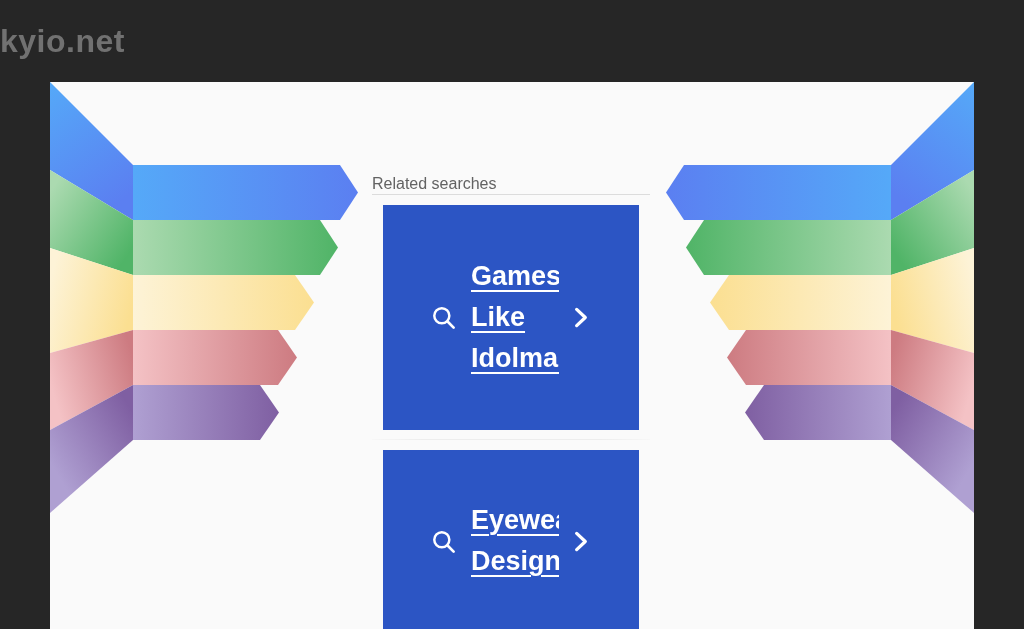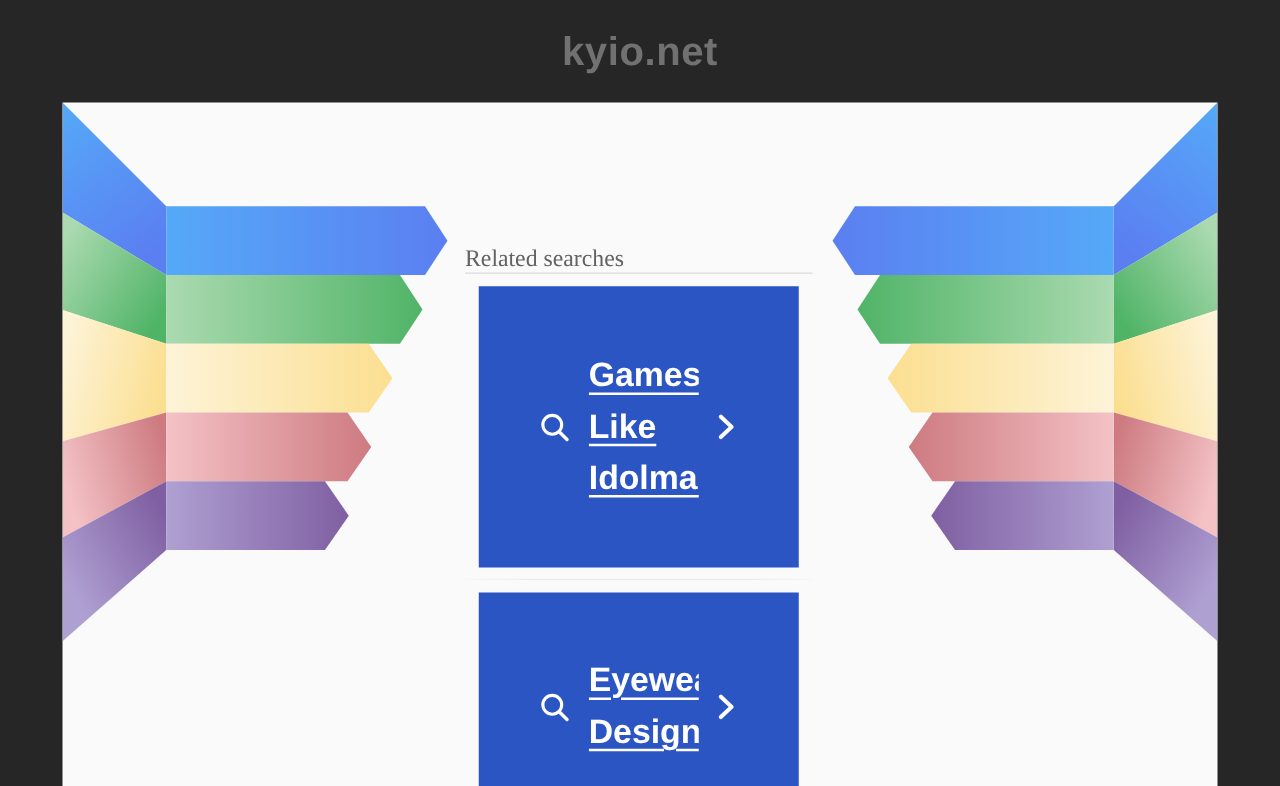--- a/index.html
+++ b/index.html
@@ -1,39 +1,39 @@
 <!DOCTYPE html>
 <html style="--frame-bg: #262626; --title-color: #717171; --content-bg: #fafafa; --tile-bg: #2c55c4; --tile-text: #ffffff; --label-color: #636363; --divider-color: #dcdcdc; --divider-light: #ededed; --rb0-l: #55a9f8; --rb0-d: #5b7ff1; --rb1-l: #abdab0; --rb1-d: #50b467; --rb2-l: #fdf3d7; --rb2-d: #fbdf91; --rb3-l: #f4c2c5; --rb3-d: #cd7b81; --rb4-l: #afa0d2; --rb4-d: #7f5fa2;"><head>
 <meta charset="utf-8">
 <style>
   html,body{margin:0;padding:0;width:1024px;height:629px;overflow:hidden;
     font-family:"Liberation Sans", sans-serif;background:var(--frame-bg,#262626);}
   .stage{position:relative;width:1024px;height:629px;background:var(--frame-bg,#262626);}
 
   
   .topbar{position:absolute;left:0;top:0;width:1024px;height:82px;
-    display:flex;align-items:center;justify-content:center;}
+    display:flex;align-items:center;justify-content:flex-start;}
   .domain-title{font-size:32px;font-weight:bold;color:var(--title-color,#717171);letter-spacing:.5px;}
 
   
   .content{position:absolute;left:50px;top:82px;width:924px;height:547px;
     background:var(--content-bg,#fafafa);overflow:hidden;}
 
   .decor{position:absolute;left:0;top:0;pointer-events:none;}
 
   
   .r0.sl{stop-color:var(--rb0-l)} .r0.sd{stop-color:var(--rb0-d)}
   .r1.sl{stop-color:var(--rb1-l)} .r1.sd{stop-color:var(--rb1-d)}
   .r2.sl{stop-color:var(--rb2-l)} .r2.sd{stop-color:var(--rb2-d)}
   .r3.sl{stop-color:var(--rb3-l)} .r3.sd{stop-color:var(--rb3-d)}
   .r4.sl{stop-color:var(--rb4-l)} .r4.sd{stop-color:var(--rb4-d)}
 
   
   .center-col{position:absolute;left:322px;top:0;width:278px;}
-  .related-label{margin-top:116px;font-size:19px;line-height:20px;color:var(--label-color,#636363);font-family:Liberation Serif, serif;}
+  .related-label{margin-top:92px;font-size:16px;line-height:20px;color:var(--label-color,#636363);}
   .divider{height:0;border-top:1px solid var(--divider-color,#dcdcdc);}
   .divider.mid{border:none;height:1px;margin-top:9px;
     background:linear-gradient(to right, rgba(230,230,230,.15), var(--divider-light,#ededed) 18%, var(--divider-light,#ededed) 82%, rgba(230,230,230,.15));}
 
   .search-tile{display:flex;align-items:center;justify-content:center;
     margin:10px 11px 0;background:var(--tile-bg,#2c55c4);padding:51px 12px;
     text-decoration:none;cursor:pointer;}
   .tile-2{padding:50px 12px;}
   .search-icon-svg{width:27px;height:27px;flex:0 0 auto;display:block;}
   .tile-text{width:88px;margin:0 10px 0 14px;overflow:hidden;

